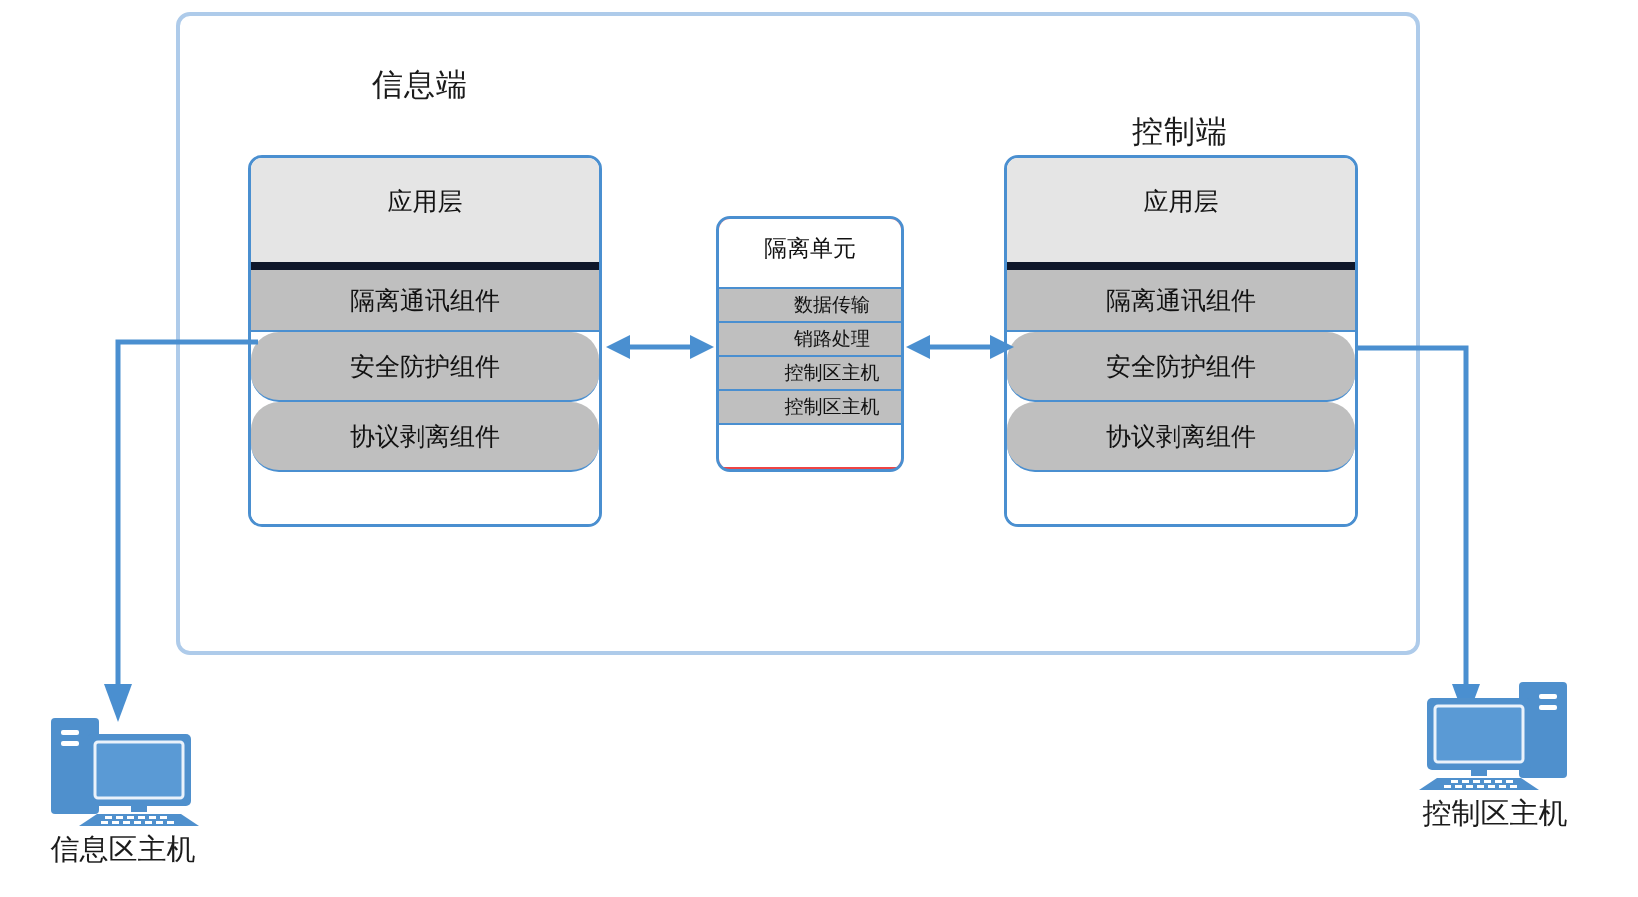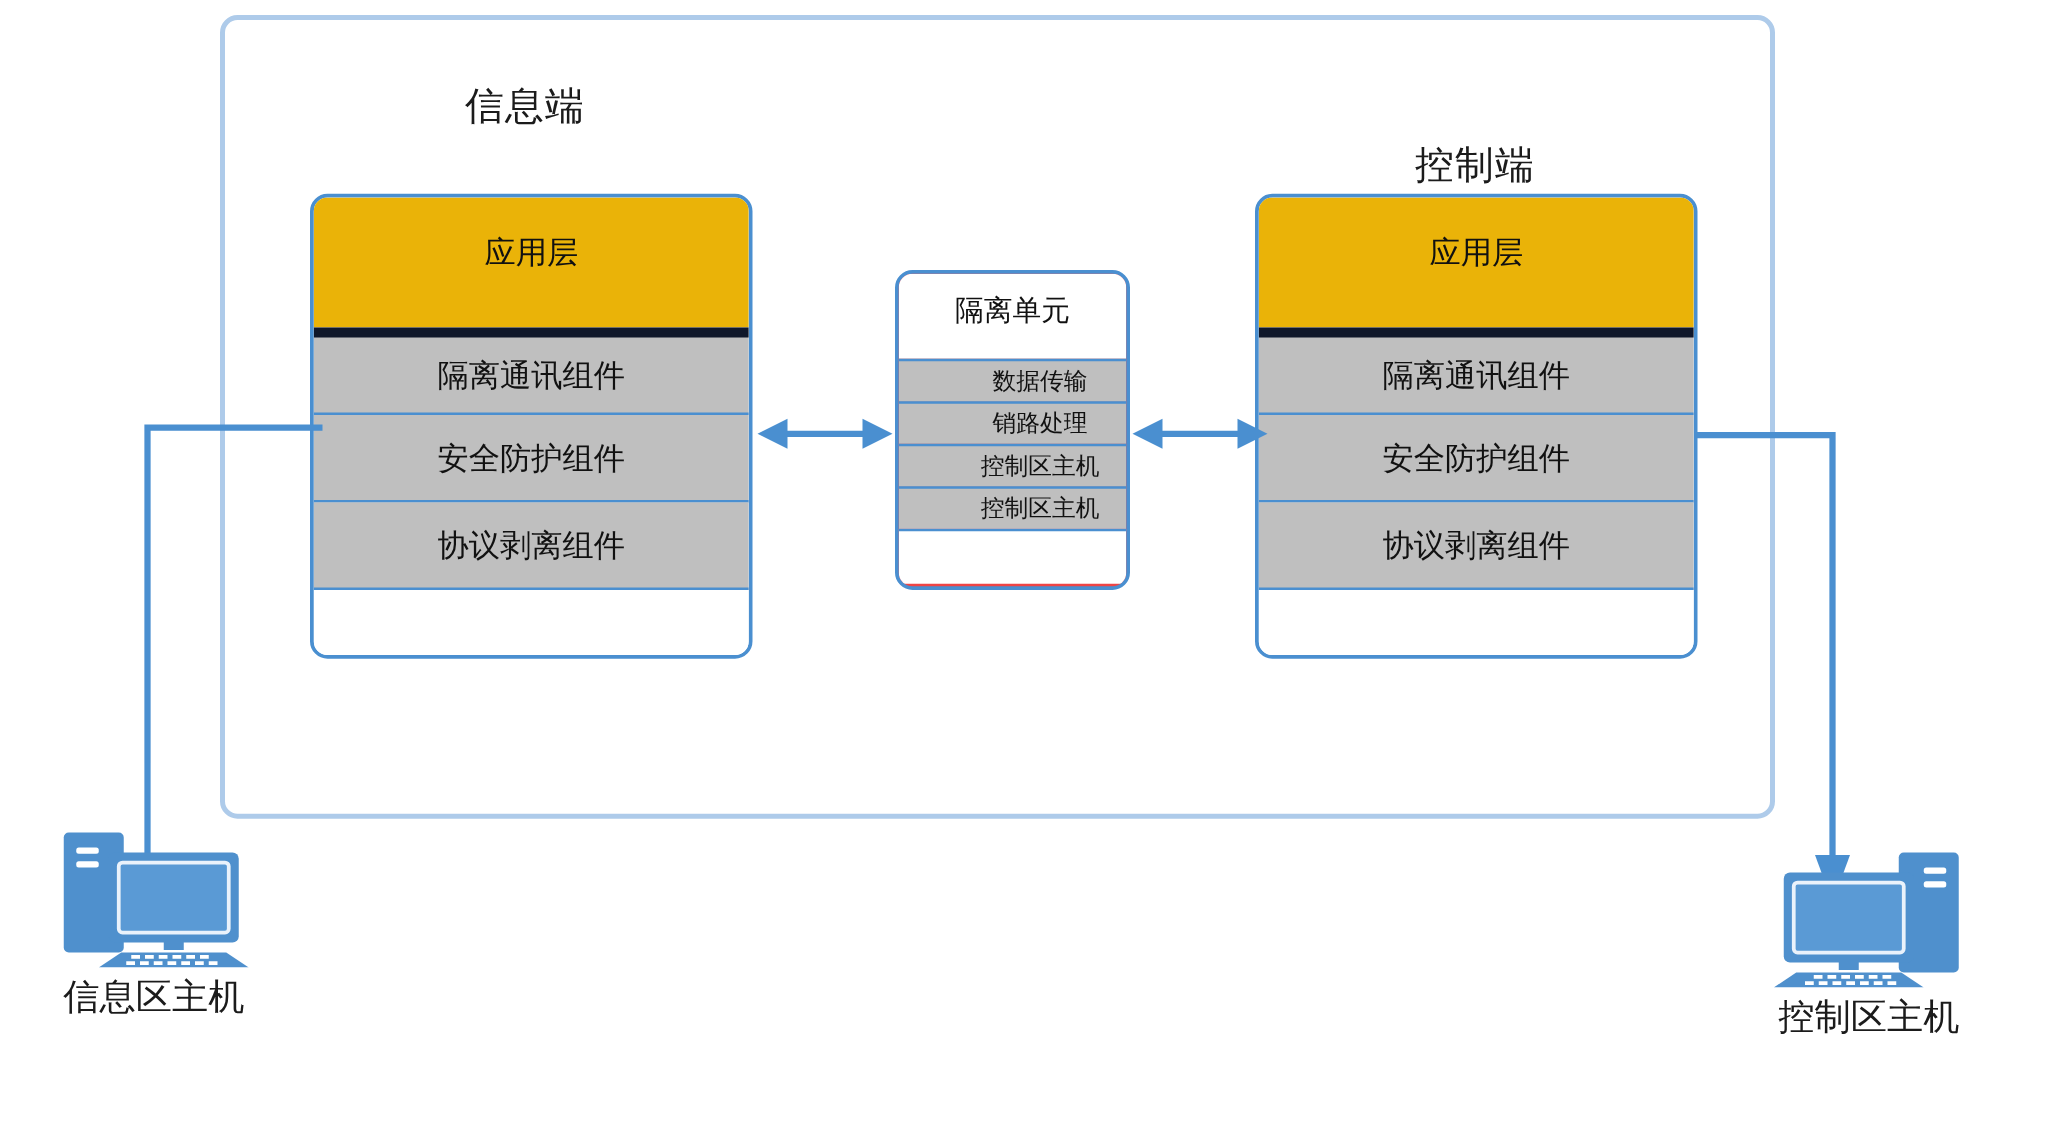--- a/index.html
+++ b/index.html
@@ -63,31 +63,31 @@
     width: 100%;
     display: flex;
     align-items: center;
     justify-content: center;
     font-size: 25px;
     color: #111111;
     white-space: nowrap;
   }
   .stack-panel .row.head {
     height: 104px;
-    background: #eab308;
+    background: #e5e5e5;
     align-items: flex-start;
     padding-top: 27px;
   }
   .stack-panel .row.grey {
     height: 70px;
     background: #bfbfbf;
     border-top: 8px solid #0f172a;
     border-bottom: 2px solid #4a8fd0;
   }
-  .stack-panel .row.grey + .row.grey { border-top: none; }
+  .stack-panel .row.grey + .row.grey { border-top: none; border-radius: 28px; }
   .stack-panel .row.tail {
     height: 54px;
     background: #ffffff;
   }
 
   
   #panel-center {
     position: absolute;
     left: 716px;
     top: 216px;
@@ -146,21 +146,21 @@
   }
   #connector-left  { left: 100px;  top: 330px;  width: 160px; height: 400px; }
   #connector-right { left: 1354px; top: 340px;  width: 160px; height: 390px; }
 
   
   .host {
     position: absolute;
     width: 210px;
     text-align: center;
   }
-  #host-left  { left: 18px;   top: 652px; }
+  #host-left  { left: 18px;   top: 704px; }
   #host-right { left: 1390px; top: 668px; }
   .host .host-label {
     margin-top: 4px;
     font-size: 29px;
     color: #1b1b1b;
     white-space: nowrap;
   }
   .host svg { display: block; margin: 0 auto; }
 </style>
 </head>

